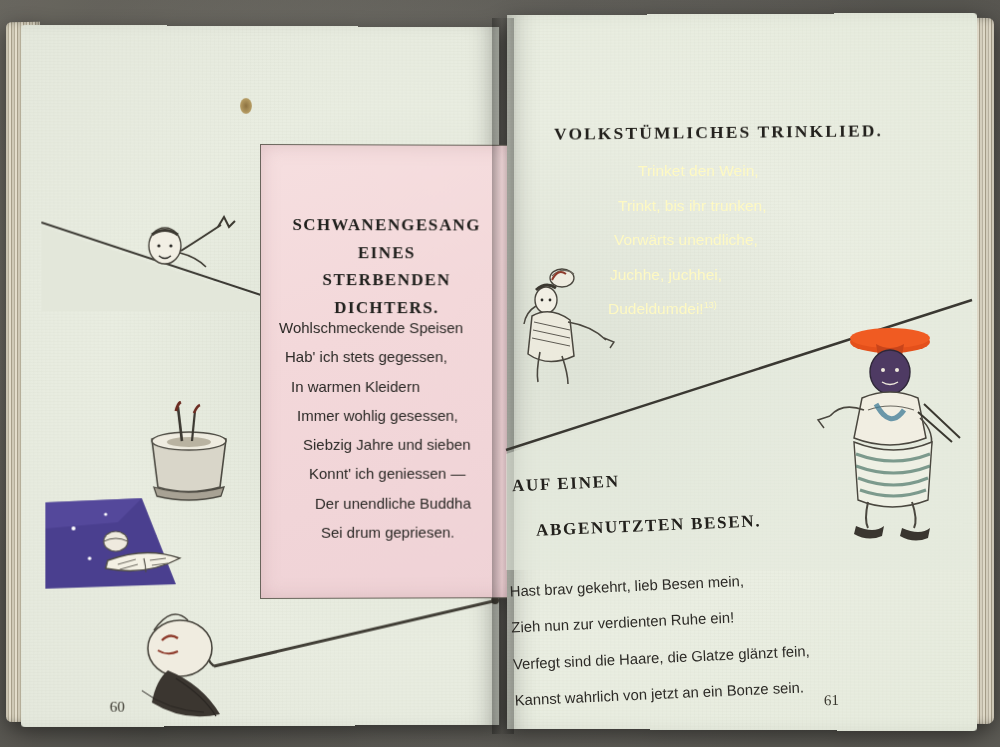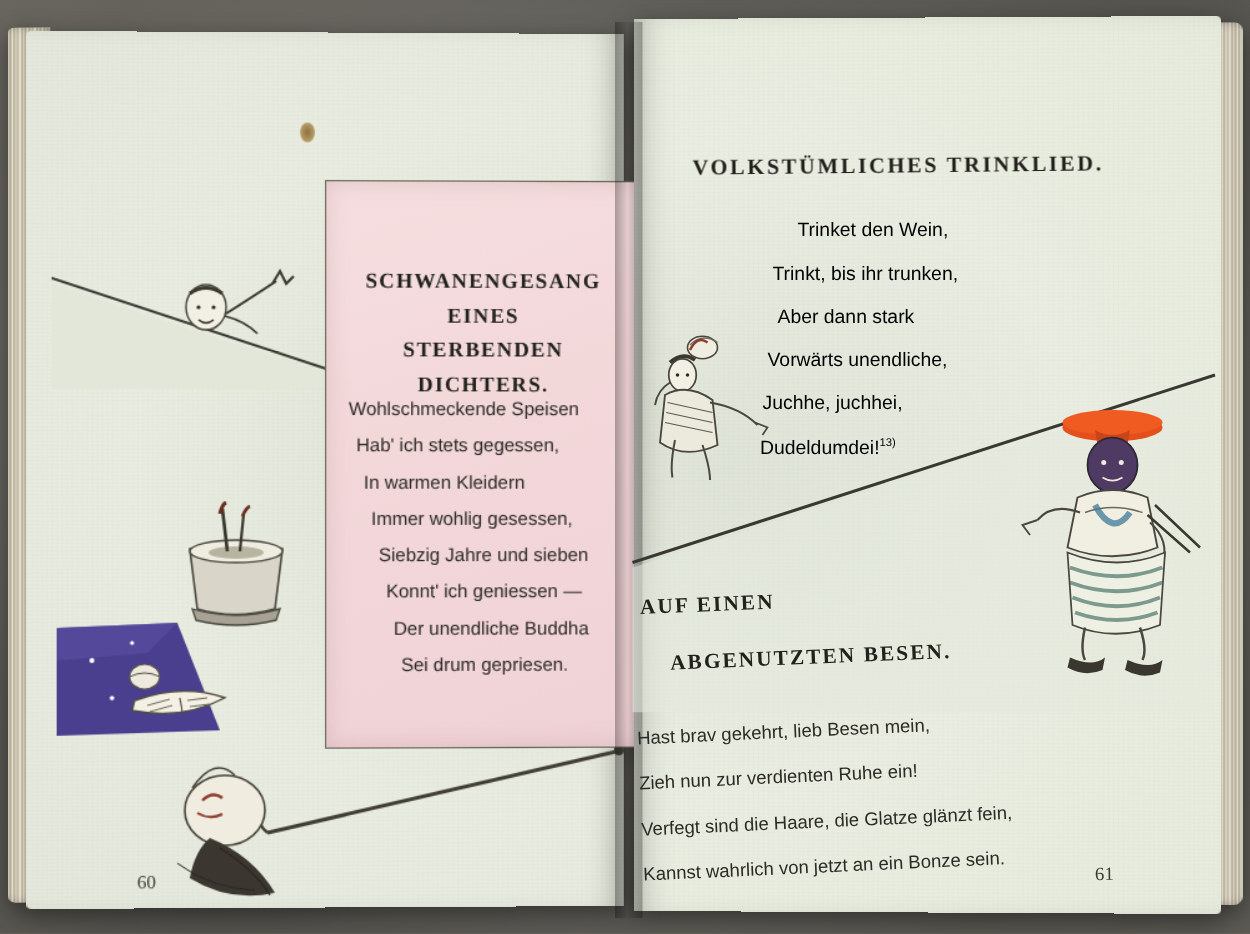--- a/index.html
+++ b/index.html
@@ -110,32 +110,32 @@
   .ln-4{margin-left:18px}
   .ln-5{margin-left:24px}
   .ln-6{margin-left:30px}
   .ln-7{margin-left:36px}
   .ln-8{margin-left:42px}
 
   .folio{
     position:absolute;font-family:"Liberation Serif",serif;font-size:15px;color:#3a382f;
   }
   .folio-left{left:104px;top:690px;}
-  .folio-right{left:870px;top:684px;transform:rotate(-1deg);}
+  .folio-right{left:818px;top:684px;transform:rotate(-1deg);}
 
   
   .r-title{
     position:absolute;left:548px;top:114px;
     font-family:"Liberation Serif",serif;font-weight:700;
     font-size:17.5px;letter-spacing:.12em;color:#23211d;
     transform:rotate(-0.6deg);
   }
   .trink{
-    position:absolute;left:612px;top:169px;width:330px;
-    font-size:15.5px;line-height:1.0;color:#000000;
+    position:absolute;left:612px;top:155px;width:330px;
+    font-size:15.5px;line-height:1.0;color:#fef9c3;
   }
   .trink div{
     white-space:nowrap;margin-bottom:19px;
   }
   .t1{margin-left:20px}
   .t2{}
   .t3{margin-left:4px}
   .t4{margin-left:0px}
   .t5{margin-left:-4px}
   .t6{margin-left:-6px}
@@ -264,21 +264,20 @@
       <div class="grain"></div>
     </div>
 
     <div class="gutter"></div>
 
     <div class="r-title">VOLKSTÜMLICHES TRINKLIED.</div>
 
     <div class="trink">
       <div class="t1">Trinket den Wein,</div>
       <div class="t2">Trinkt, bis ihr trunken,</div>
-      <div class="t3">Aber dann stark</div>
       <div class="t5">Vorwärts unendliche,</div>
       <div class="t7">Juchhe, juchhei,</div>
       <div class="t8">
         <span>Dudeldumdei!</span><span class="fn">13)</span>
       </div>
     </div>
 
     <svg class="ill" style="left:498px;top:252px;" width="470" height="310" viewBox="0 0 470 310">
       <path d="M2 190 L468 40" stroke="#3a3832" stroke-width="2.4" fill="none"></path>
       <path d="M2 194 L468 44 L468 310 L2 310 Z" fill="#e4e9dc" opacity=".55"></path>

